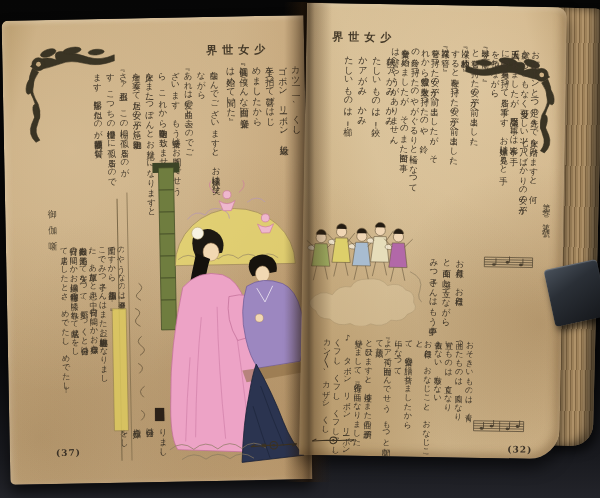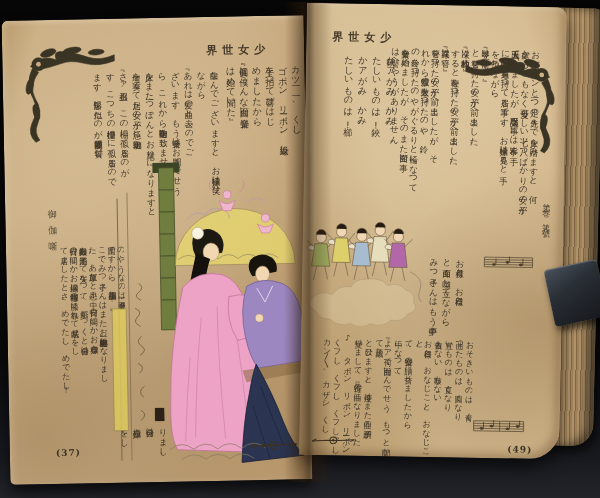--- a/index.html
+++ b/index.html
@@ -347,19 +347,19 @@
 
     <svg class="art hairpin-r" width="44" height="11" viewBox="0 0 44 11">
       <g stroke="#3c3222" fill="none" stroke-width="1">
         <path d="M1 6 L16 5 L28 5 L43 4"></path>
         <path d="M1 6 L5 4 M43 4 L39 6"></path>
       </g>
       <circle cx="22" cy="5" r="3.4" fill="none" stroke="#3c3222" stroke-width="1"></circle>
       <circle cx="22" cy="5" r="1.2" fill="#3c3222"></circle>
     </svg>
 
-    <div class="page-number pn-right">(49)</div>
+    <div class="page-number pn-right">(32)</div>
   </div>
 
   <div class="gutter-shadow"></div>
 
   <div class="page-clip"></div>
 </div>
 
 </body></html>

